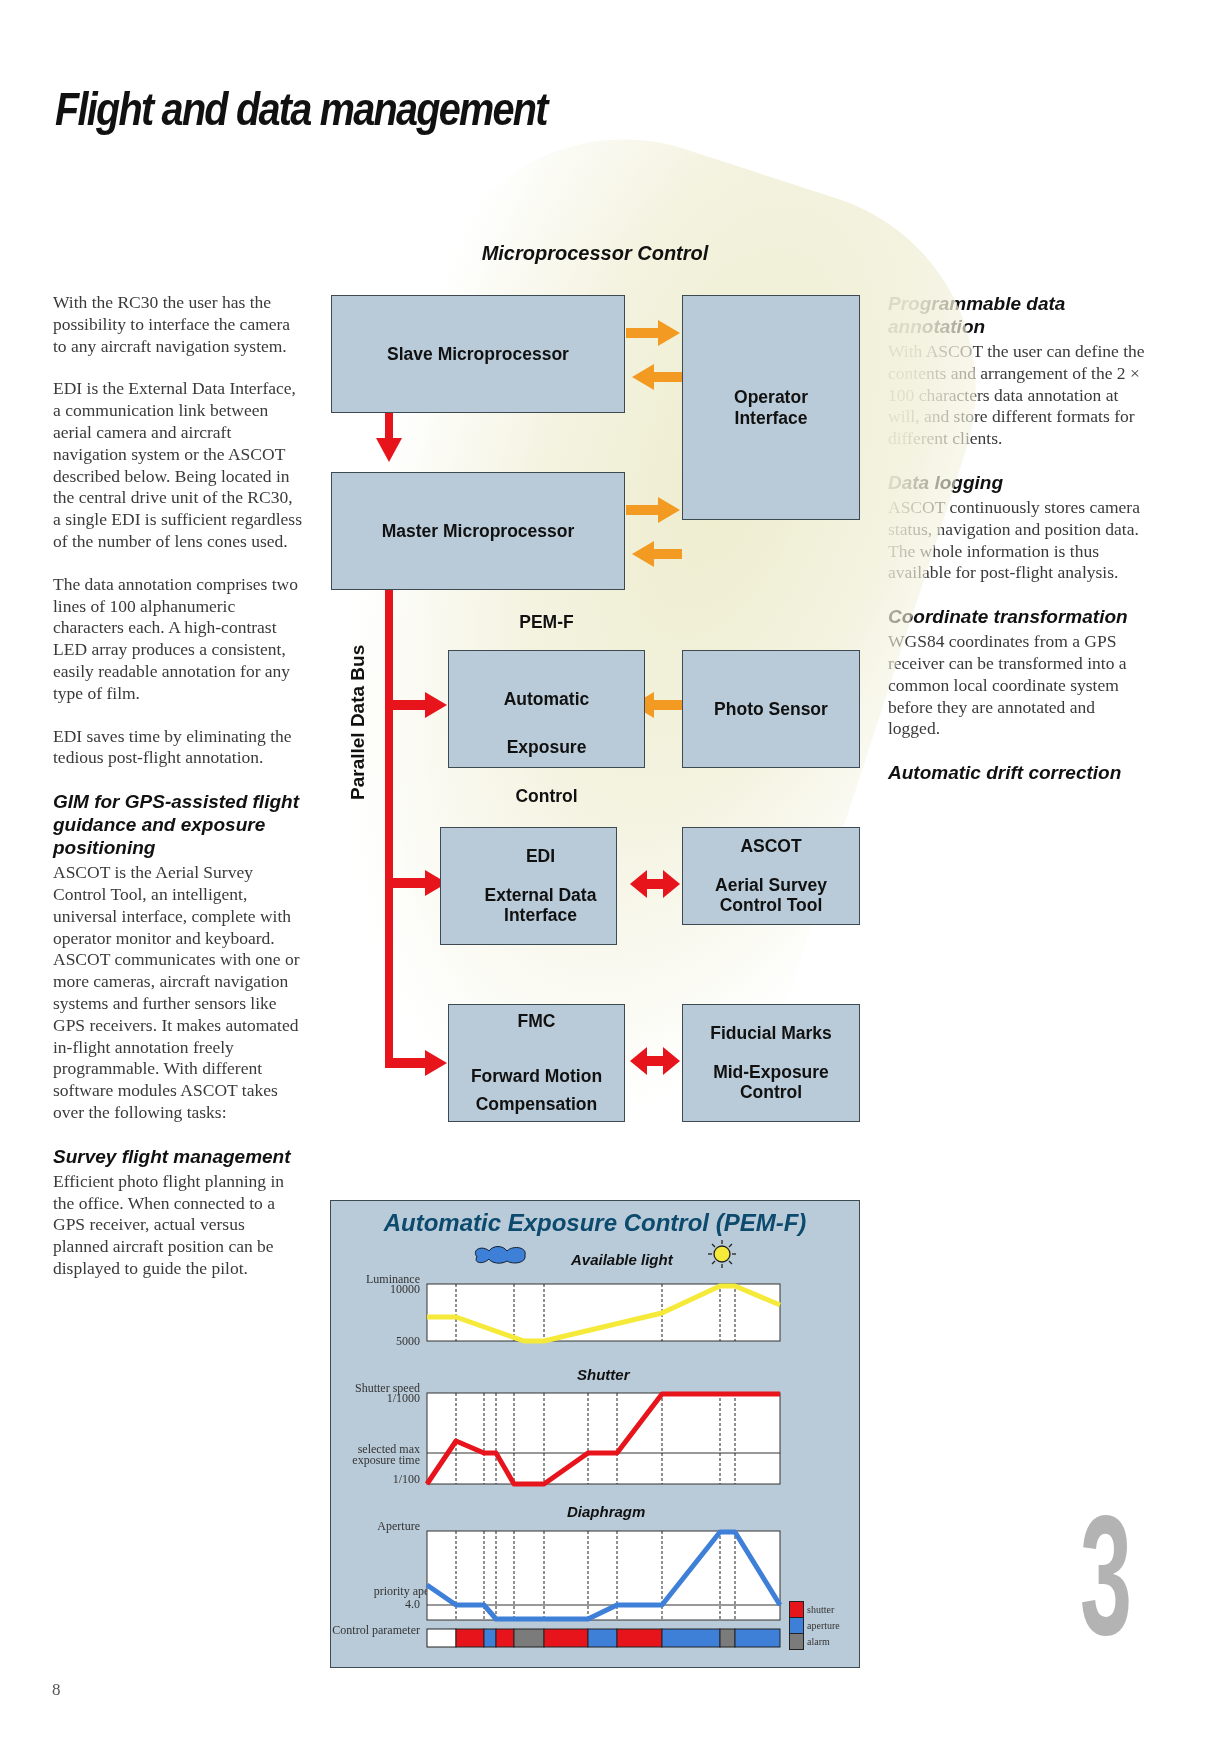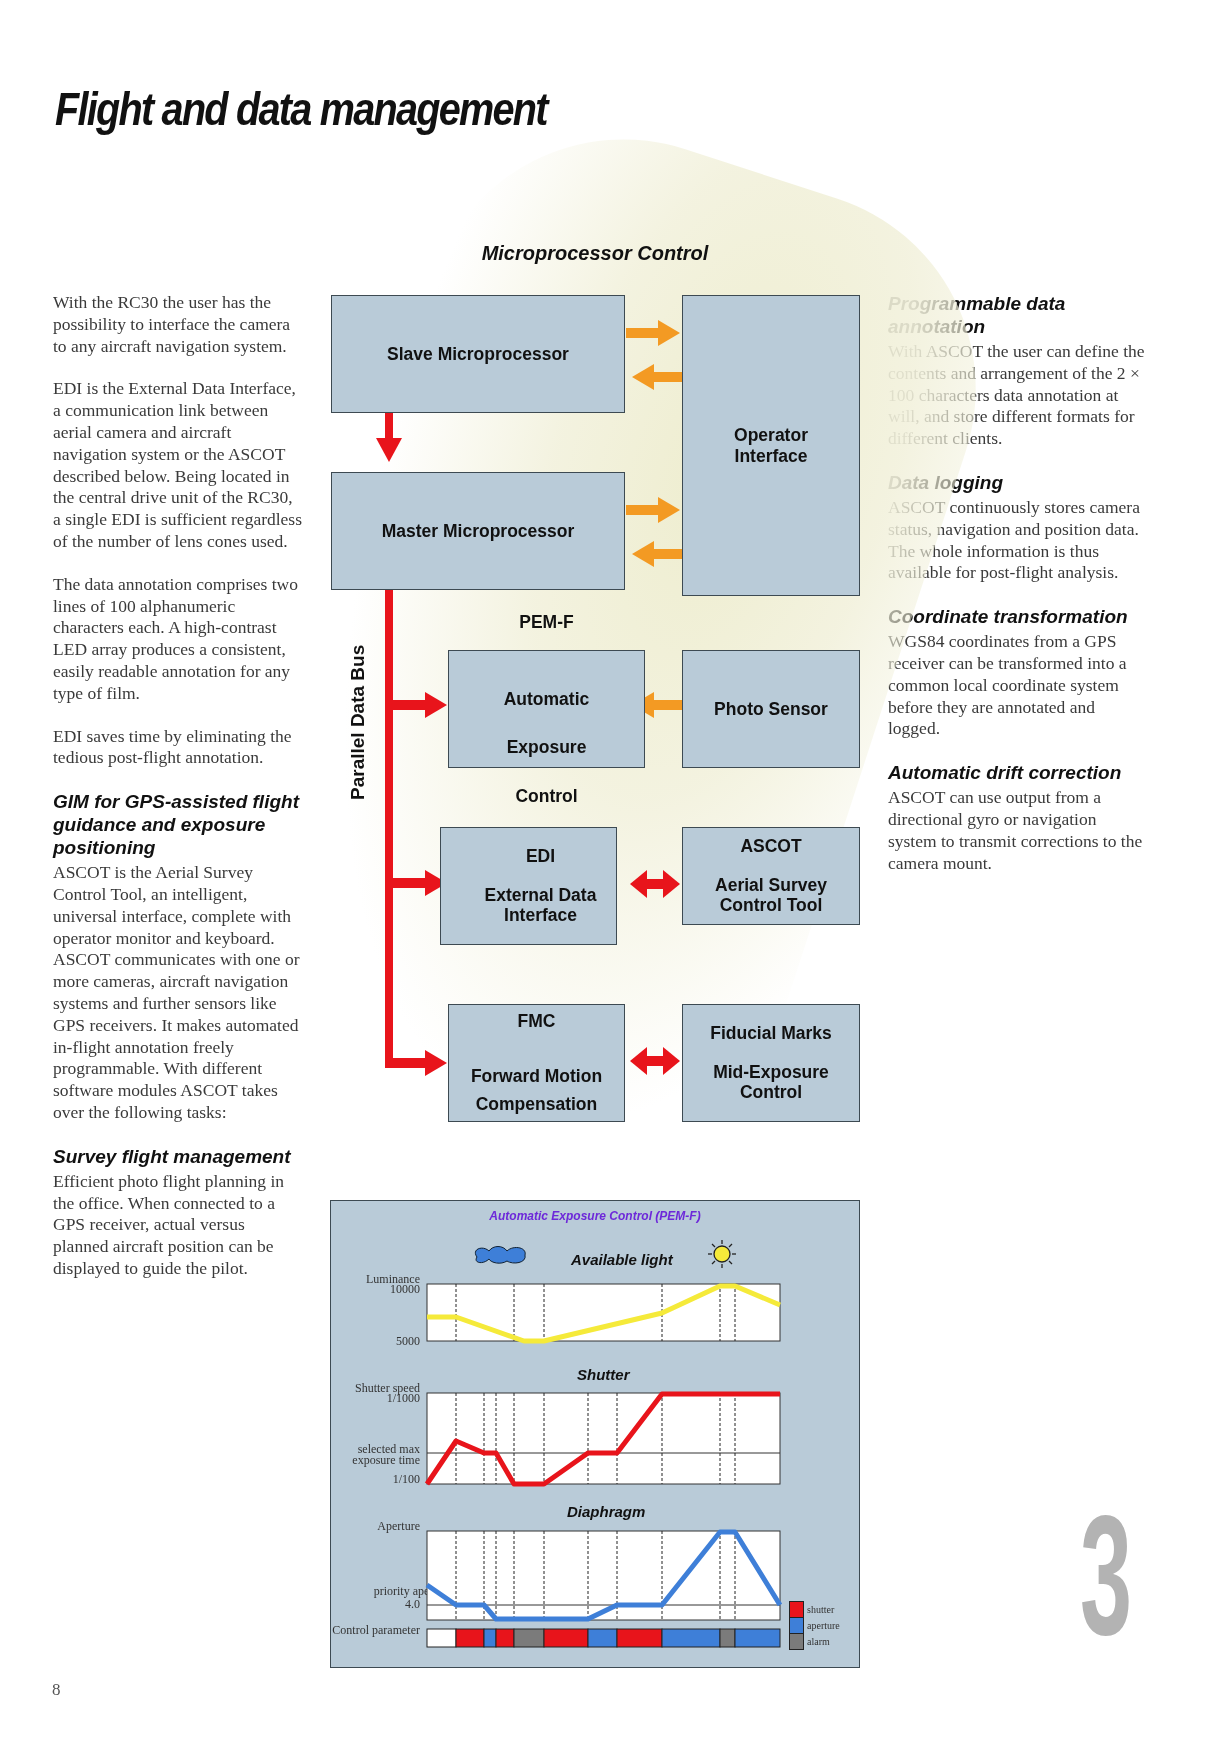--- a/index.html
+++ b/index.html
@@ -26,21 +26,21 @@
          font-size:17.5px; line-height:20.5px; color:#111; box-sizing:border-box; }
   .box .sp { height:18px; }
   .bus-label { position:absolute; left:347px; top:800px; transform:rotate(-90deg);
                transform-origin:left top; font-family:"Liberation Sans", sans-serif; font-weight:bold;
                font-size:19px; color:#111; white-space:nowrap; }
   svg.overlay { position:absolute; left:0; top:0; }
   .chart-box { position:absolute; left:330px; top:1200px; width:530px; height:468px;
                background:#b9cbd8; border:1.5px solid #3d4a52; box-sizing:border-box; }
   .chart-title { position:absolute; left:0; top:8px; width:100%; text-align:center;
                  font-family:"Liberation Sans", sans-serif; font-weight:bold; font-style:italic;
-                 font-size:12px; color:#6d28d9; }
+                 font-size:24px; color:#0c4a6e; }
   .sub-title { position:absolute; font-family:"Liberation Sans", sans-serif; font-weight:bold;
                font-style:italic; font-size:15px; color:#111; }
   .ax { position:absolute; font-size:12px; color:#333; text-align:right; line-height:11px; }
   .legend-item { position:absolute; font-size:10px; color:#333; display:flex; align-items:center; }
   .legend-item .sw { width:13px; height:15px; border:1px solid #222; margin-right:3px; }
   .big3 { position:absolute; left:1080px; top:1490px; font-family:"Liberation Sans", sans-serif;
           font-weight:bold; font-size:170px; color:#b3b3b3; transform:scaleX(0.55);
           transform-origin:left top; line-height:170px; }
   .pagenum { position:absolute; left:52px; top:1680px; font-size:17px; color:#555; }
 </style>
@@ -61,21 +61,20 @@
 </div>
 
 <div class="col right">
   <h3>Programmable data annotation</h3>
   <p>With ASCOT the user can define the contents and arrangement of the 2 × 100 characters data annotation at will, and store different formats for different clients.</p>
   <h3>Data logging</h3>
   <p>ASCOT continuously stores camera status, navigation and position data. The whole information is thus available for post-flight analysis.</p>
   <h3>Coordinate transformation</h3>
   <p>WGS84 coordinates from a GPS receiver can be transformed into a common local coordinate system before they are annotated and logged.</p>
   <h3>Automatic drift correction</h3>
-  <p>ASCOT can use output from a directional gyro or navigation system to transmit corrections to the camera mount.</p>
 </div>
 
 <div class="pcb"></div>
 <div class="diag-title">Microprocessor Control</div>
 
 <svg class="overlay" width="1230" height="1200">
   <defs>
     <marker id="ah-red" markerWidth="4" markerHeight="4" refX="2" refY="2" orient="auto">
       <path d="M0,0 L4,2 L0,4 z" fill="#e8141b"></path>
     </marker>
@@ -127,21 +126,21 @@
 </svg>
 
 <div class="bus-label">Parallel Data Bus</div>
 
 <div class="box" style="left:331px;top:295px;width:294px;height:118px;">
   <span>Slave Microprocessor</span>
 </div>
 <div class="box" style="left:331px;top:472px;width:294px;height:118px;">
   <span>Master Microprocessor</span>
 </div>
-<div class="box" style="left:682px;top:295px;width:178px;height:301px;">
+<div class="box" style="left:682px;top:295px;width:178px;height:225px;">
   <span>Operator</span>
   <span>Interface</span>
 </div>
 <div class="box" style="left:448px;top:650px;width:197px;height:118px;gap:28px;">
   <span>PEM-F</span>
   <div class="sp"></div>
   <span>Automatic</span>
   <span>Exposure</span>
   <span>Control</span>
 </div>

